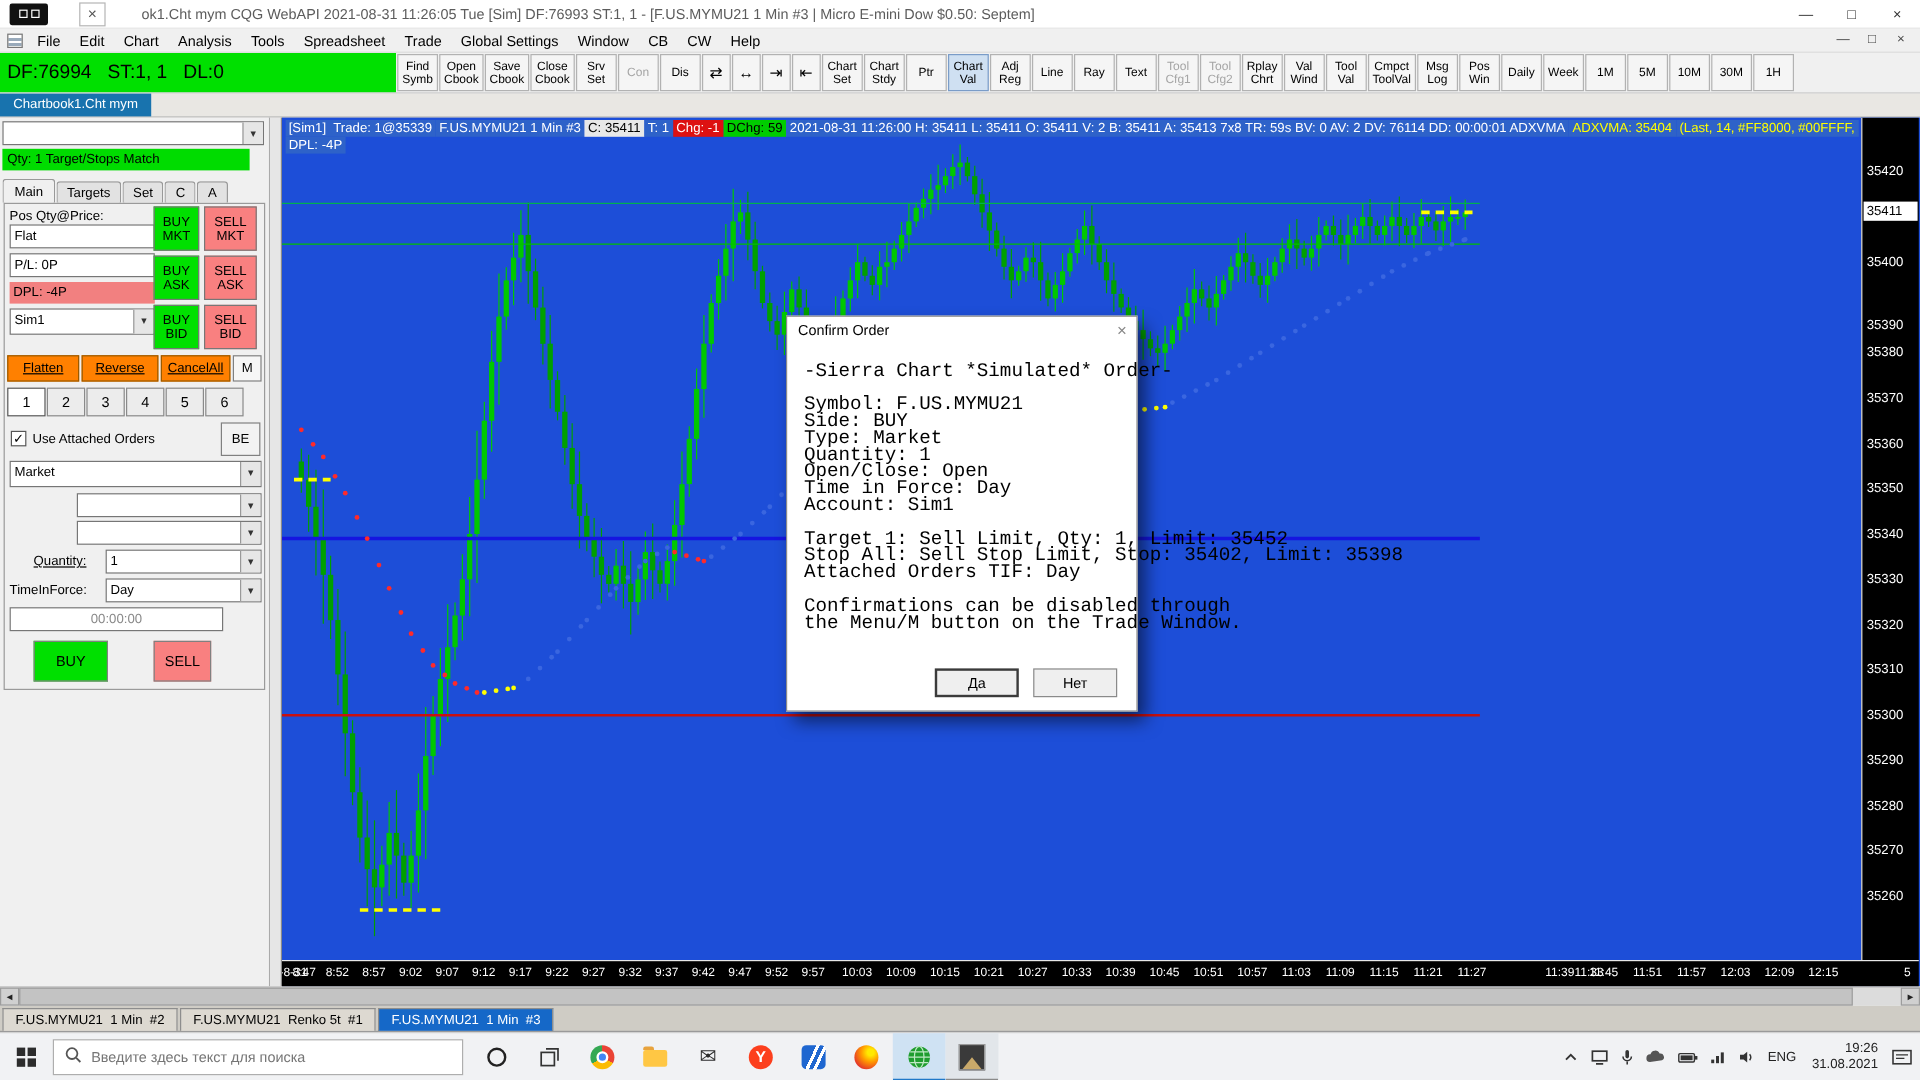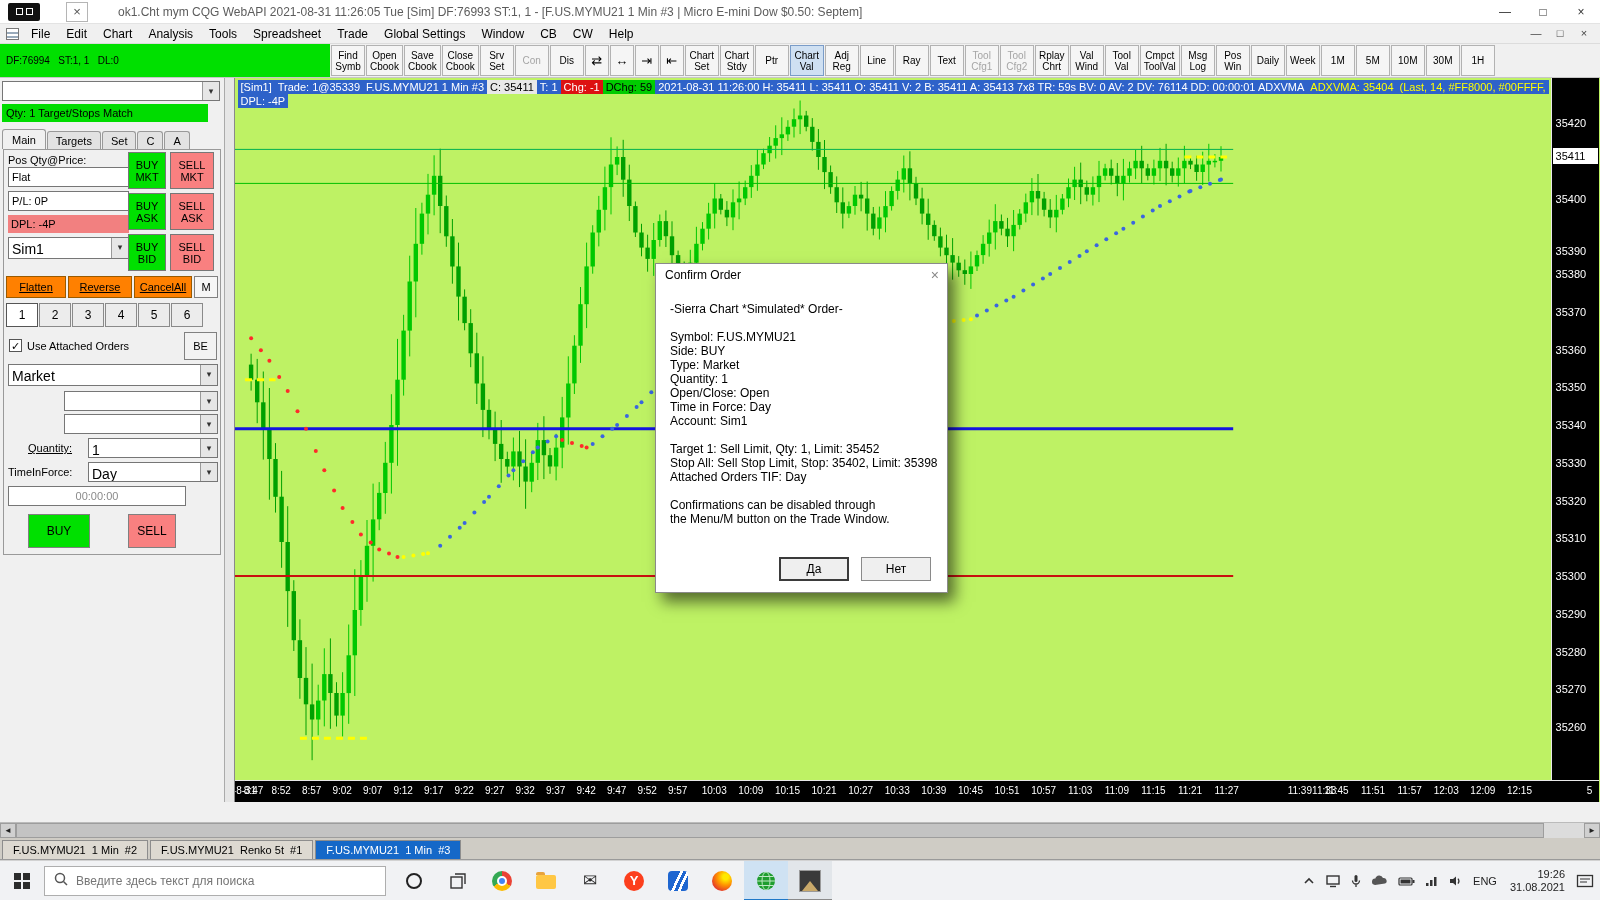--- a/index.html
+++ b/index.html
@@ -18,38 +18,38 @@
 
 
 .menubar{height:20px;background:#f0f0f0;display:flex;align-items:center;border-bottom:1px solid #dcdcdc;position:relative;}
 .menu-doc-icon{width:13px;height:12px;border:1px solid #777;margin:0 4px 0 6px;background:linear-gradient(#fff 0 3px,#9ab 3px 5px,#fff 5px 7px,#9ab 7px 9px,#fff 9px);}
 .menu-item{padding:0 8px;height:20px;line-height:20px;font-size:12px;}
 .mdi-ctl{display:flex;position:absolute;right:4px;top:0;height:20px;}
 .mdi-ctl div{width:24px;text-align:center;line-height:18px;font-size:11px;color:#444;}
 
 
 .toolbar{height:34px;background:#f0f0f0;display:flex;align-items:stretch;border-bottom:1px solid #c6c6c6;overflow:hidden;}
-.tb-status{width:330px;background:#00E000;color:#000;font-size:10px;display:flex;align-items:center;padding-left:6px;white-space:pre;}
+.tb-status{width:330px;background:#00E000;color:#000;font-size:16px;display:flex;align-items:center;padding-left:6px;white-space:pre;}
 .tb-btn{min-width:34px;padding:1px 3px;margin:1px 0 1px 1px;border:1px solid #b2b2b2;background:#f5f5f5;font-size:10px;line-height:11px;display:flex;align-items:center;justify-content:center;text-align:center;white-space:pre-line;}
 .tb-btn.icon{min-width:24px;font-size:13px;}
 .tb-btn.active{background:#cfe0f2;border-color:#7a9cc8;}
 .tb-btn.disabled{color:#a5a5a5;}
 
 
 .main{height:744px;display:flex;flex-direction:column;}
 .tabrow{height:20px;background:#e9e7e3;border-bottom:1px solid #b5b5b5;display:flex;}
 .cb-tab{background:#1873AE;color:#fff;font-size:11px;padding:3px 11px;white-space:pre;}
 .content{height:724px;display:flex;}
 
 
 .left-panel{width:224px;background:#f0f0f0;position:relative;font-size:11px;}
 .splitter{width:12px;background:#e6e6e6;border-left:1px solid #aaa;border-right:1px solid #8a8a8a;}
 .combo{position:absolute;height:20px;background:#fff;border:1px solid #767676;display:flex;}
 .combo.flow{position:static;margin:3px 2px 0 2px;width:218px;}
-.combo .ct{flex:1;padding:3px 3px 0 3px;font-size:14px;white-space:nowrap;overflow:hidden;}
+.combo .ct{flex:1;padding:3px 3px 0 3px;font-size:11px;white-space:nowrap;overflow:hidden;}
 .combo .dd{width:17px;background:#e6e6e6;border-left:1px solid #999;text-align:center;font-size:9px;line-height:18px;color:#333;}
 .qty-banner{width:206px;height:18px;margin:3px 0 0 2px;background:#00DC00;line-height:18px;padding-left:4px;white-space:pre;}
 .ptabs{display:flex;margin:5px 0 0 2px;height:22px;align-items:flex-end;}
 .ptab{border:1px solid #999;border-bottom:none;border-radius:3px 3px 0 0;background:#e2e2e2;padding:3px 8px 2px 8px;margin-right:1px;font-size:11px;}
 .ptab.active{background:#f0f0f0;padding:4px 9px 3px 9px;}
 .groupbox{position:relative;margin:0 3px;width:218px;height:406px;border:1px solid #9a9a9a;background:#f0f0f0;}
 .lbl{position:absolute;font-size:11px;white-space:nowrap;}
 .tinput{position:absolute;height:20px;border:1px solid #767676;background:#fff;font-family:"Liberation Sans",sans-serif;font-size:11px;padding:0 3px;}
 .tinput.gray{color:#8a8a8a;}
 .dplbox{position:absolute;height:18px;background:#F28080;line-height:18px;padding-left:3px;}
@@ -62,37 +62,37 @@
 .qbtn{position:absolute;width:32px;height:24px;top:153px;background:#ececec;border:1px solid #8a8a8a;display:flex;align-items:center;justify-content:center;font-size:12px;}
 .qbtn.active{background:#fff;border:1px solid #555;}
 .chkrow{position:absolute;display:flex;align-items:center;gap:5px;}
 .chk{width:13px;height:13px;background:#fff;border:1px solid #555;font-size:11px;line-height:12px;text-align:center;}
 .chklbl{font-size:11px;}
 .bebtn{font-size:11px;}
 .buybig{width:62px;height:34px;background:#00E000;font-size:12px;}
 .sellbig{width:48px;height:34px;background:#F98080;font-size:12px;}
 
 
-.chart-area{width:1589px;height:724px;background:#bef264;position:relative;overflow:hidden;padding-left:44px;}
+.chart-area{width:1589px;height:724px;background:#1d4ed8;position:relative;overflow:hidden;padding-left:44px;}
 #chart-svg{position:absolute;left:0;top:0;}
 .info-bar{position:absolute;left:3px;top:2px;font-size:11px;line-height:14px;white-space:nowrap;z-index:5;}
 .info-bar.second{top:16px;}
 .seg{display:inline-block;padding:0 3px;}
 .price-scale{position:absolute;left:1316px;top:0;width:48px;height:702px;background:#000;border-left:1px solid #e8e8e8;z-index:4;}
 .ptick{position:absolute;left:4px;color:#fff;font-size:11px;}
 .pbox{position:absolute;left:1px;width:45px;background:#fff;color:#000;font-size:11px;padding:2px 3px;z-index:6;}
 .time-scale{position:absolute;left:0;top:702px;width:1364px;height:22px;background:#000;border-top:1px solid #e8e8e8;z-index:4;}
 .ttick{position:absolute;top:4px;color:#fff;font-size:10px;width:34px;margin-left:-17px;text-align:center;}
 
 
 .dialog{position:absolute;left:655px;top:263px;width:293px;height:330px;background:#fff;border:1px solid #8a8a8a;box-shadow:7px 9px 14px rgba(0,0,0,.55);z-index:50;}
 .dlg-title{height:22px;display:flex;align-items:center;padding:0 9px;font-size:12px;}
 .dlg-close{position:absolute;right:8px;top:4px;color:#888;font-size:14px;line-height:14px;}
 .dlg-body{padding:16px 14px 0;}
-.dlg-line{height:14px;line-height:14px;font-size:12px;white-space:nowrap;}
+.dlg-line{height:14px;line-height:14px;font-size:16px;white-space:nowrap;font-family:Liberation Mono, monospace;}
 .dlg-buttons{position:absolute;bottom:11px;right:16px;display:flex;gap:12px;padding-left:40px;}
 .dlg-btn{width:70px;height:24px;background:#efefef;border:1px solid #8a8a8a;display:flex;align-items:center;justify-content:center;font-size:12px;}
 .dlg-btn.default{border:2px solid #3b3b3b;}
 
 
 .hscroll{height:16px;background:#dcdcdc;position:relative;border-top:1px solid #bbb;}
 .sb-btn{position:absolute;top:0;width:16px;height:15px;background:#d0d0d0;border:1px solid #9d9d9d;font-size:8px;line-height:13px;text-align:center;color:#222;}
 .sb-btn.left{left:0;}
 .sb-btn.right{right:0;}
 .sb-thumb{position:absolute;left:16px;top:0;width:1528px;height:15px;background:#c3c3c3;border:1px solid #9d9d9d;}
@@ -218,20 +218,23 @@
         <div class="tb-btn">Week</div>
         <div class="tb-btn">1M</div>
         <div class="tb-btn">5M</div>
         <div class="tb-btn">10M</div>
         <div class="tb-btn">30M</div>
         <div class="tb-btn">1H</div>
       </div>
   </div>
 
   <div class="main">
+    <div class="tabrow">
+      <div class="cb-tab">Chartbook1.Cht mym</div>
+    </div>
     <div class="content">
 
       <div class="left-panel">
         <div class="combo flow">
           <span class="ct"></span>
           <span class="dd">▾</span>
         </div>
         <div class="qty-banner">Qty: 1 Target/Stops Match</div>
         <div class="ptabs" id="ptabs">
             <div class="ptab active">Main</div>

